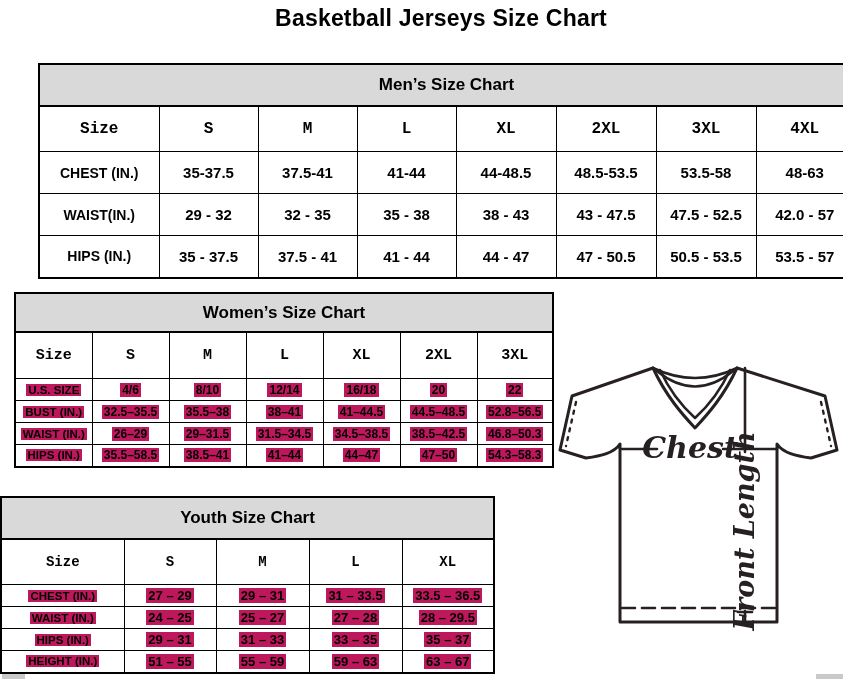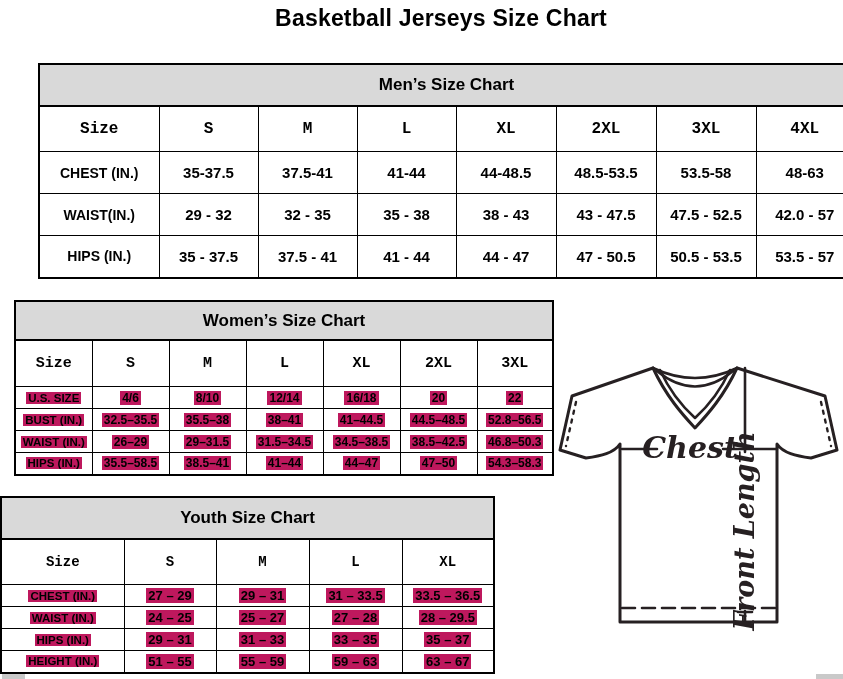--- a/index.html
+++ b/index.html
@@ -31,21 +31,21 @@
 
   
   table.men { left:14px; top:63px; width:815px;margin-left:24px; }
   table.men tr.title-row th { height:40px; }
   table.men tr.size-row th { height:44px; font-size:16px; }
   table.men tbody tr { height:42px; }
   table.men td { font-size:15px; }
   table.men td.row-label { font-size:14px; }
 
   
-  table.women { left:14px; top:300px; width:538px; }
+  table.women { left:14px; top:292px; width:538px; }
   table.women tr.title-row th { height:37px; }
   table.women tr.size-row th { height:45px; font-size:15px; }
   table.women tbody tr { height:22px; }
   table.women td { font-size:12px; }
   table.women td.row-label { font-size:11.5px; }
 
   
   table.youth { left:0; top:496px; width:493px; }
   table.youth tr.title-row th { height:40px; }
   table.youth tr.size-row th { height:44px; font-size:14px; }

